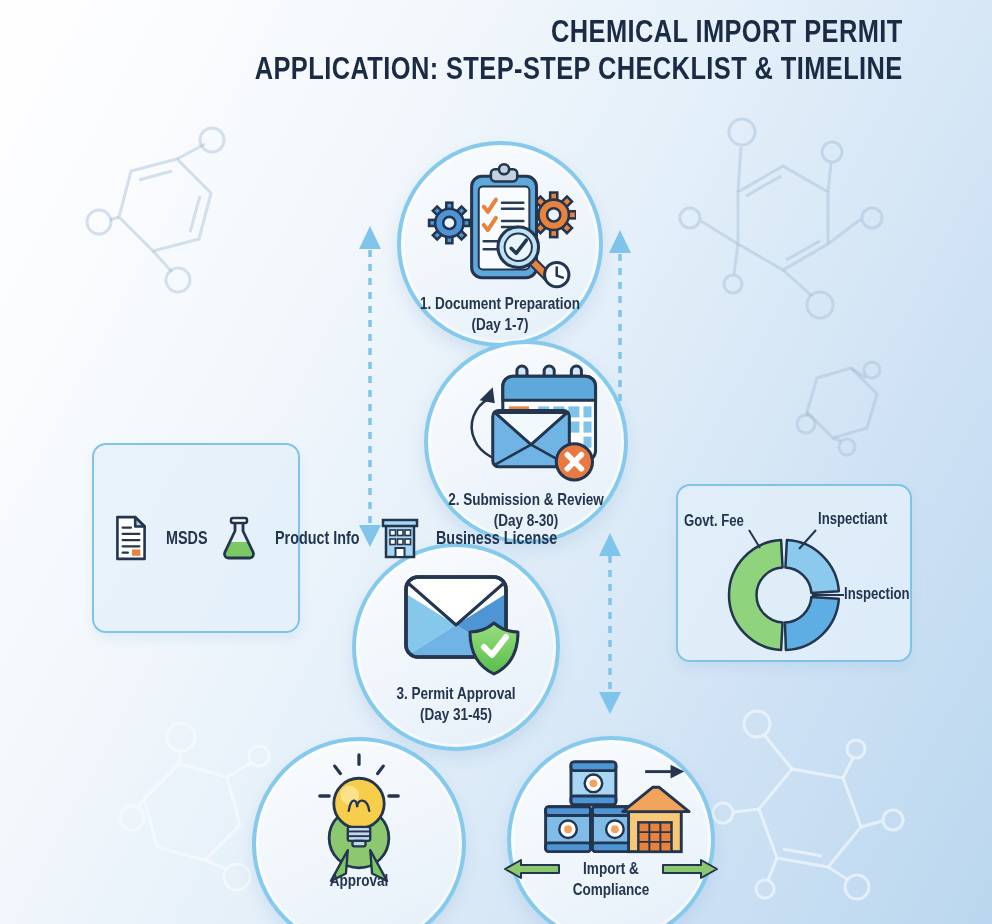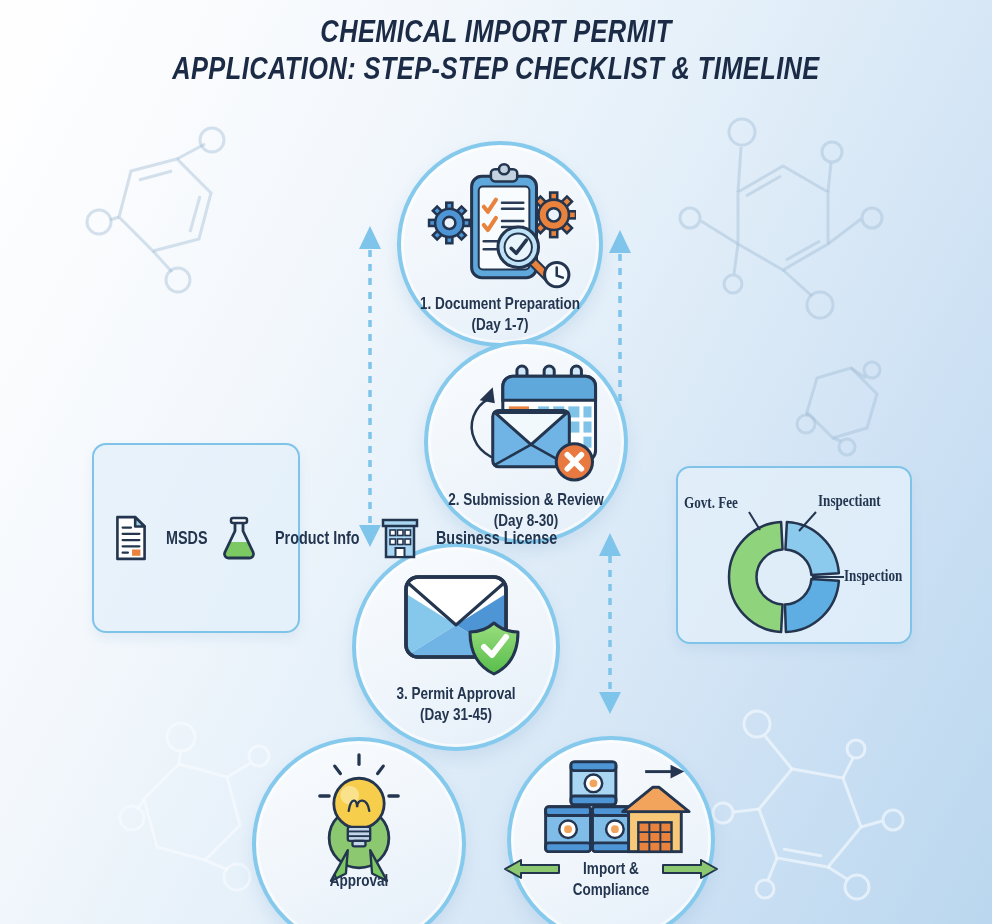--- a/index.html
+++ b/index.html
@@ -4,41 +4,41 @@
 <style>
   html,body{margin:0;padding:0;background:#9db8cf;}
   #canvas{
     position:relative;width:992px;height:924px;overflow:hidden;
     background:linear-gradient(118deg,#FEFEFF 4%,#F4F8FC 28%,#E3EFF9 52%,#CFE2F4 76%,#BAD7EF 100%);
     font-family:"Liberation Sans",sans-serif;color:#23354F;
   }
   .cond{transform:scaleX(.82);transform-origin:center;white-space:nowrap;}
   .cond-l{transform:scaleX(.82);transform-origin:left center;white-space:nowrap;display:inline-block;}
   #bg-decor,#arrows-layer{position:absolute;left:0;top:0;}
-  #title{position:absolute;top:13px;left:0;width:100%;text-align:center;font-weight:bold;color:#1B2A45;line-height:37px;font-style:italic;}
+  #title{position:absolute;top:13px;left:0;width:100%;text-align:right;font-weight:bold;color:#1B2A45;line-height:37px;}
   #title div{font-size:31px;letter-spacing:.5px;}
   .node{
     position:absolute;border:4px solid #85C9EC;border-radius:50%;
     background:linear-gradient(155deg,#FAFCFE 0%,#EFF5FB 55%,#E4EFF9 100%);
     box-shadow:0 8px 16px rgba(110,155,200,.18), inset 0 0 0 3px rgba(255,255,255,.55);
   }
   .node .icon{position:absolute;left:50%;transform:translateX(-50%);}
   .node-text{position:absolute;left:0;width:100%;text-align:center;}
   .node-label,.node-sublabel{font-weight:bold;font-size:16.5px;line-height:21px;color:#23354F;}
   .import-row{display:flex;align-items:center;justify-content:center;gap:16px;}
   .garrow{flex:0 0 auto;}
   .panel{
     position:absolute;border:2.5px solid #7FC4E8;border-radius:14px;
     background:rgba(227,240,250,.78);
     box-shadow:0 6px 12px rgba(110,155,200,.12);
   }
   #docs-panel{left:92px;top:443px;width:208px;height:190px;display:flex;flex-direction:row;justify-content:space-around;padding:10px 0 10px 16px;box-sizing:border-box;}
   .doc-row{display:flex;align-items:center;gap:14px;}
   .doc-row .doc-label{font-weight:bold;font-size:17.5px;}
-  #fees-panel{left:676px;top:466px;width:232px;height:174px;font-family:Liberation Serif, serif;}
+  #fees-panel{left:676px;top:484px;width:232px;height:174px;}
   #fees-panel svg{position:absolute;left:0;top:0;}
   .fee-label{position:absolute;font-weight:bold;font-size:16px;white-space:nowrap;}
   #fee-label-govt{left:6px;top:26px;}
   #fee-label-inspectiant{left:140px;top:24px;}
   #fee-label-inspection{left:166px;top:99px;}
 </style>
 </head>
 <body>
 
 <div id="canvas">

